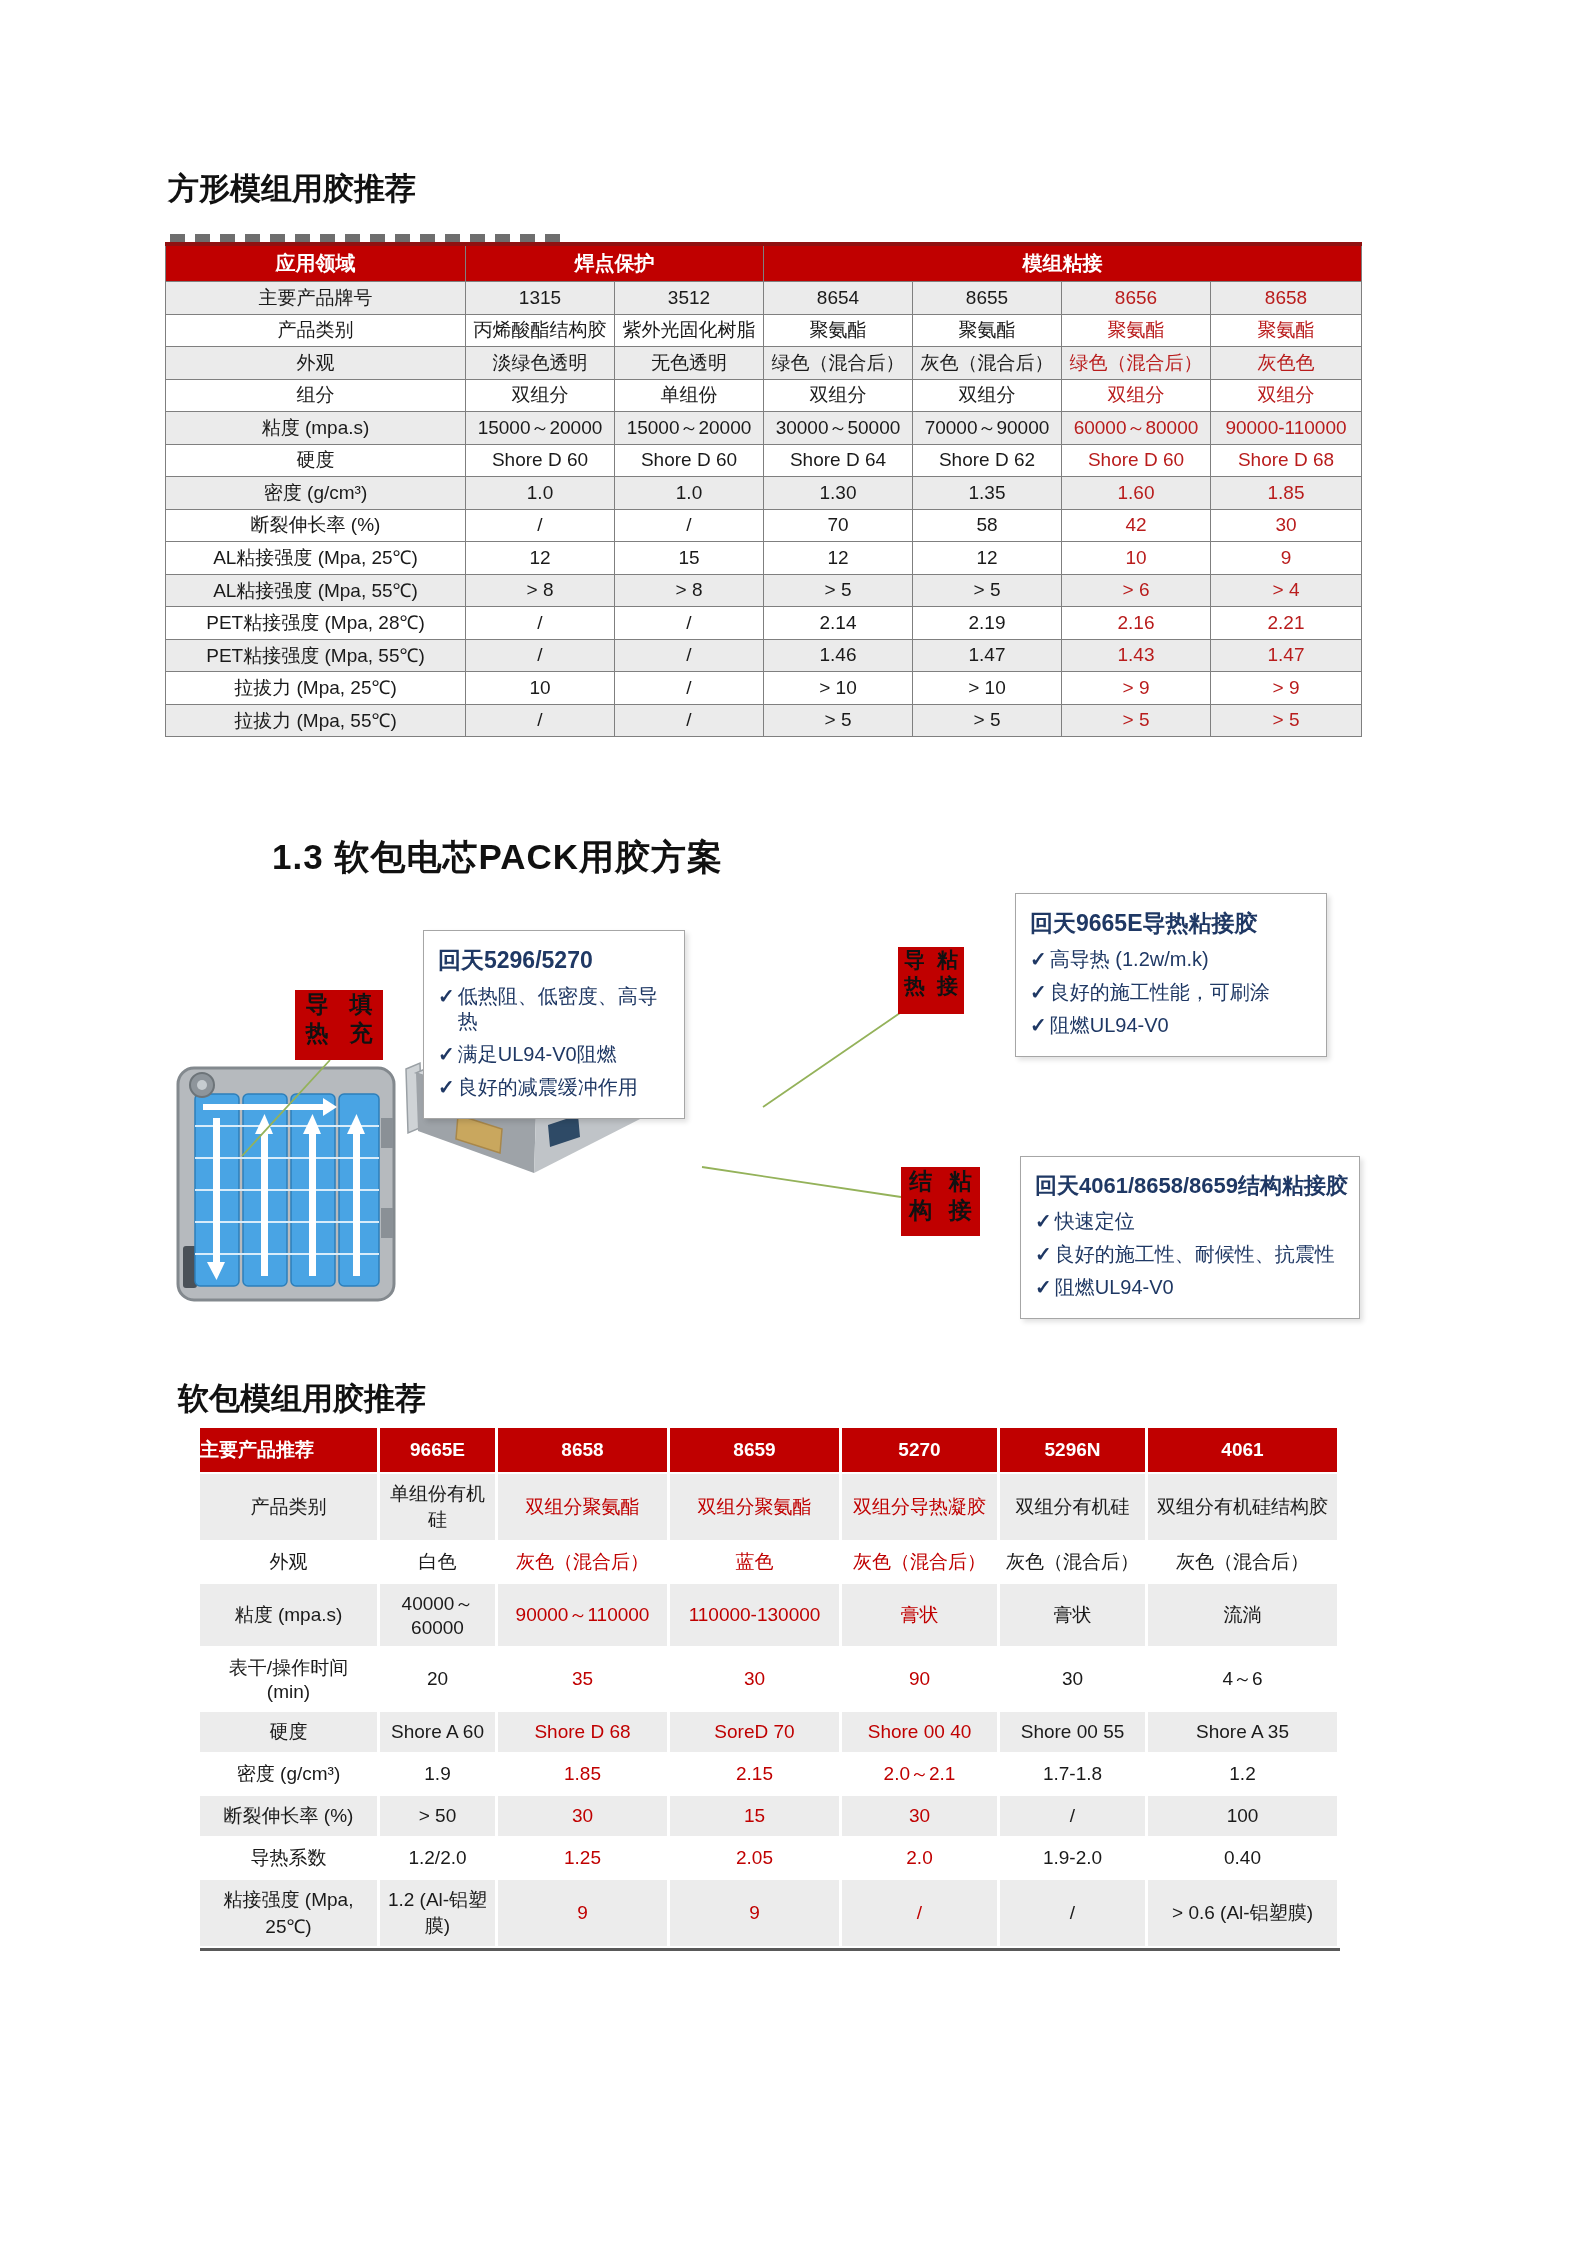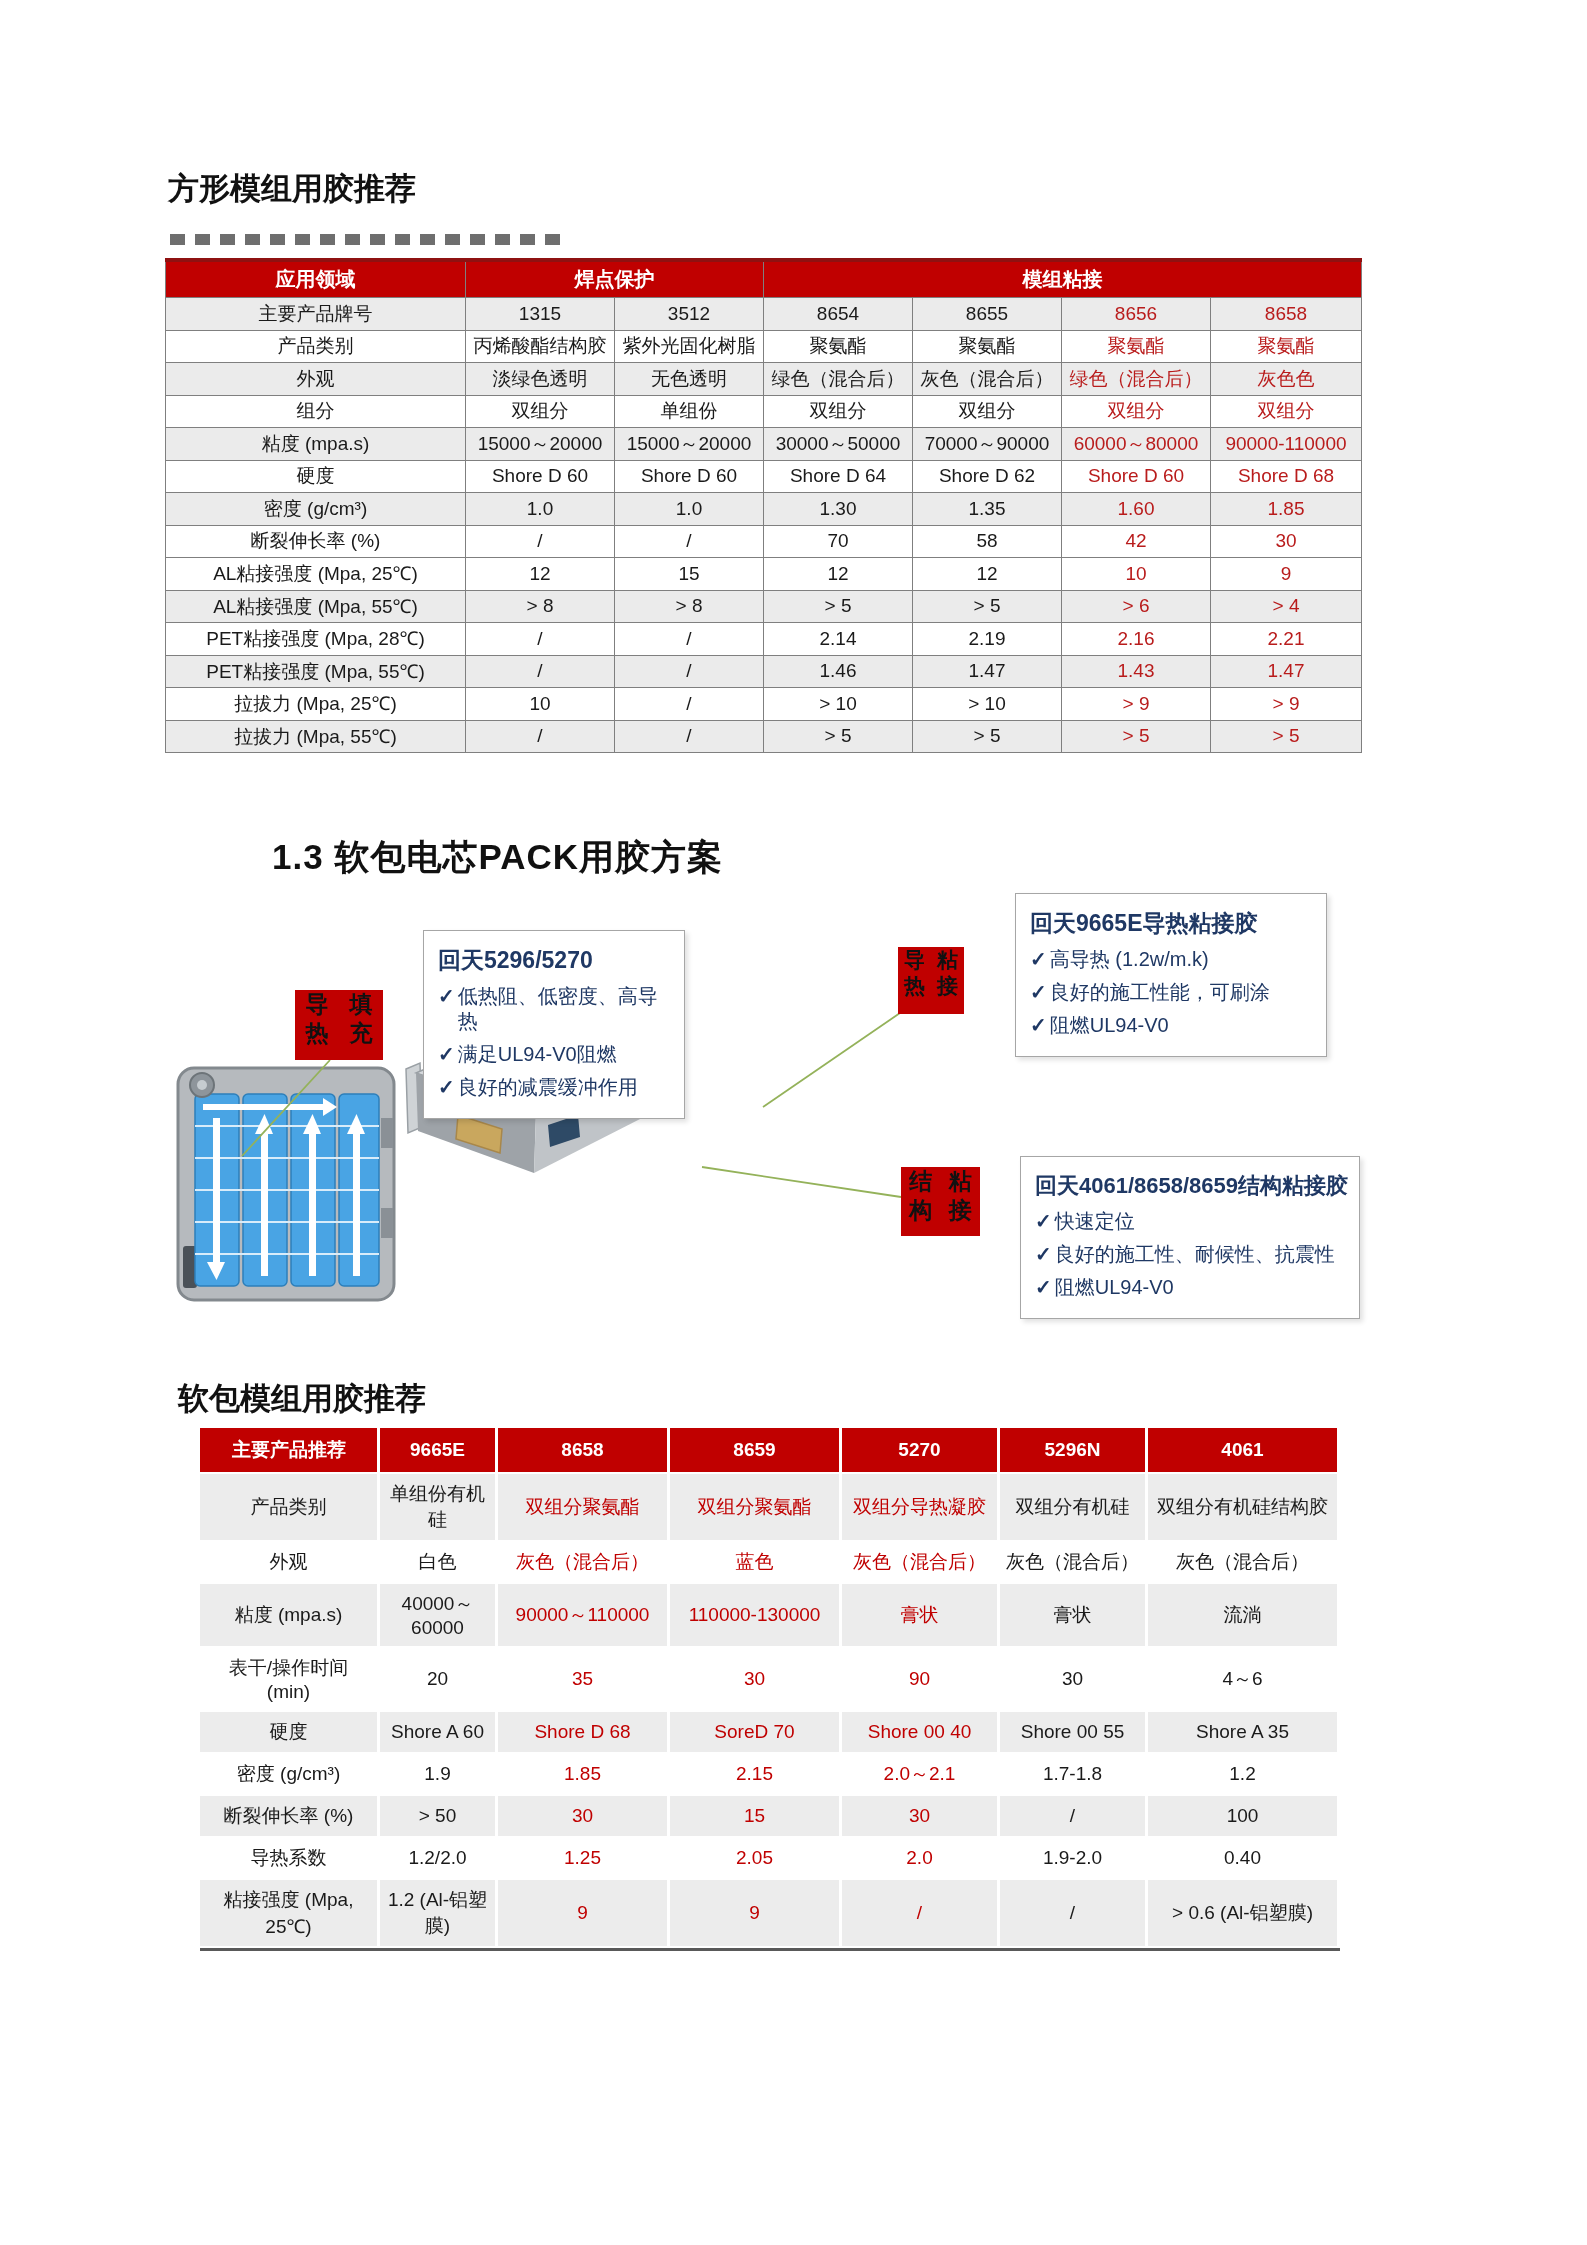--- a/index.html
+++ b/index.html
@@ -8,36 +8,36 @@
   .abs { position:absolute; }
   h1,h2 { margin:0; font-weight:bold; color:#111; }
   #title1 { left:168px; top:168px; font-size:31px; }
   #artifact { left:170px; top:234px; width:392px; height:11px;
               background:repeating-linear-gradient(90deg,#4a4a4a 0 15px, transparent 15px 25px);
               opacity:.8; }
   #sectionTitle { left:272px; top:834px; font-size:35px; letter-spacing:1px; }
   #title2 { left:178px; top:1378px; font-size:31px; }
 
   
-  #table1 { left:165px; top:258px; width:1196px; border-collapse:collapse; table-layout:fixed; }
+  #table1 { left:165px; top:242px; width:1196px; border-collapse:collapse; table-layout:fixed; }
   #table1 th, #table1 td { border:1.6px solid #7f7f7f; text-align:center; font-size:19px;
                            padding:2px 4px; font-weight:normal; color:#1a1a1a; }
   #table1 thead th { background:#C00000; color:#fff; font-weight:bold; font-size:20px;
                      height:31px; border-top:4px solid #8f1111; }
   #table1 tbody th, #table1 tbody td { height:27.5px; }
   #table1 tbody tr.shade { background:#EBEBEB; }
   #table1 td.red { color:#b91c1c; }
 
   
   #table2 { left:200px; top:1428px; width:1140px; border-collapse:separate; border-spacing:0;
             table-layout:fixed; border-bottom:3px solid #595959; }
   #table2 th, #table2 td { font-size:19px; text-align:center; padding:7px 6px; font-weight:normal;
                            border-right:3px solid #fff; border-bottom:2px solid #fff; color:#1a1a1a; }
   #table2 thead th { background:#C00000; color:#fff; font-weight:bold; height:30px; }
-  #table2 thead th:first-child { text-align:left; padding-left:32px; }
+  #table2 thead th:first-child { text-align:left; padding-left:0; }
   #table2 tbody tr.shade th, #table2 tbody tr.shade td { background:#ECECEC; }
   #table2 td.red { color:#C00000; }
 
   
   .callout { position:absolute; background:#fff; border:1.5px solid #a6a6a6;
              box-shadow:3px 3px 5px rgba(0,0,0,.12); padding:10px 14px; box-sizing:border-box;margin-left:35px; }
   .callout-title { color:#1F3864; font-weight:bold; font-size:23px; margin:4px 0 2px; white-space:nowrap; }
   .callout ul { list-style:none; margin:6px 0 0; padding:0; }
   .callout li { display:flex; align-items:flex-start; margin:8px 0; color:#1F3864; font-size:20px; line-height:1.25; }
   .callout .check { font-weight:bold; margin-right:3px; color:#1F3864; }

